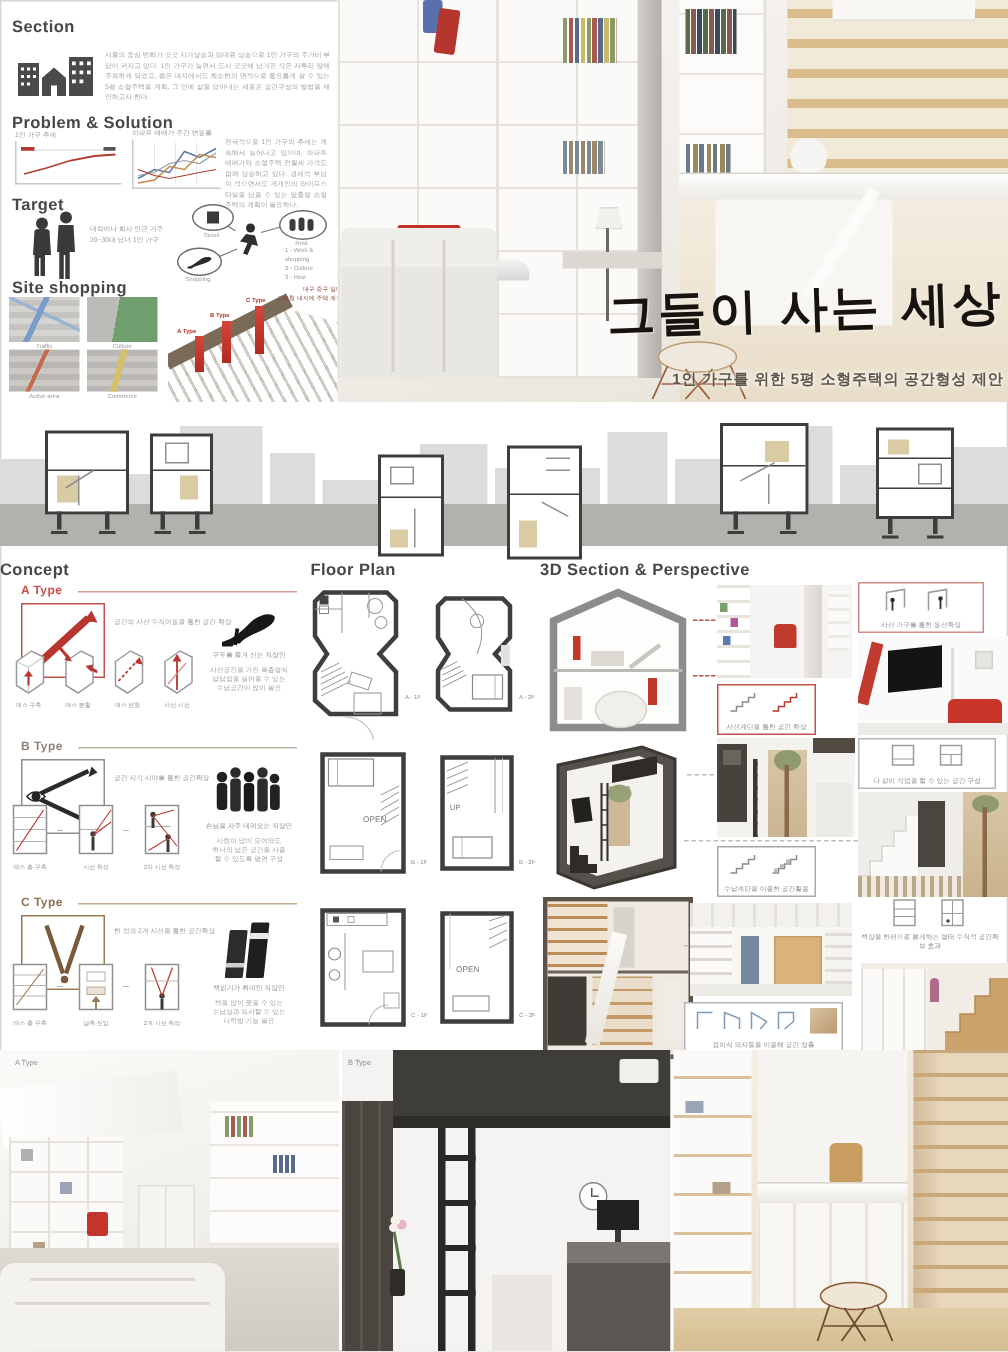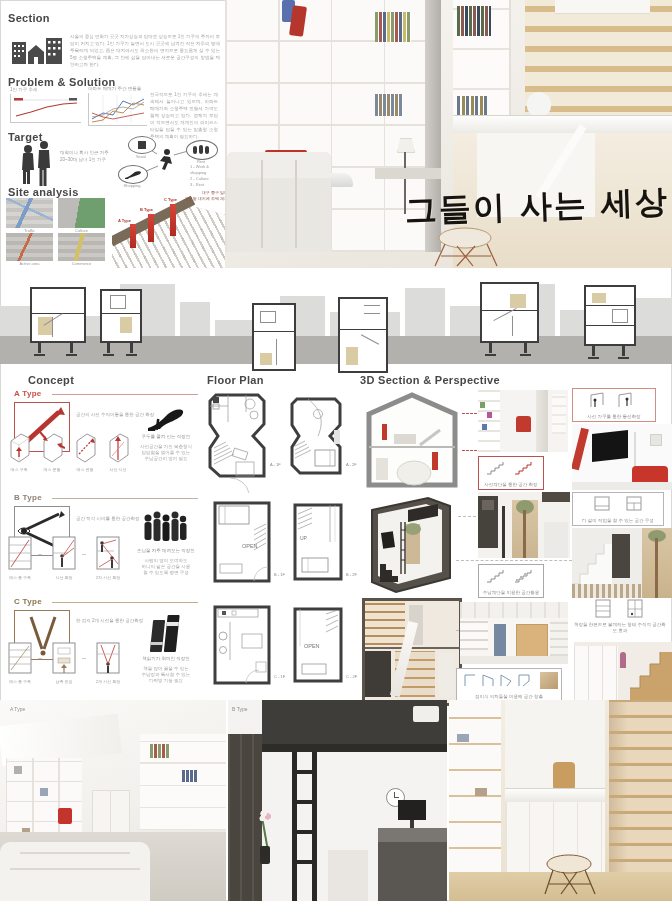--- a/index.html
+++ b/index.html
@@ -133,21 +133,21 @@
       <svg class="abs" style="left:5px;top:4px" width="18" height="10" viewBox="0 0 18 10">
         <path d="M1 8 C5 7 8 4 11 2 C13 1 16 1 17 2 C17 4 14 5 11 6 L5 8 L4 9 L1 9 Z" fill="#2a2a2a"></path>
       </svg>
     </div>
     <div class="abs maplabel" style="left:4px;top:49px;width:32px">Shopping</div>
     <div class="abs t4 pre" style="left:78px;top:30px;width:36px;font-size:4px">1 - Work &amp; shopping
 2 - Culture
 3 - Rest</div>
   </div>
 
-  <div class="abs h1" style="left:8px;top:186px">Site analysis</div>
+  <div class="abs h1" style="left:8px;top:186px">Site shopping</div>
 
   <div class="abs map" style="left:6px;top:198px;width:47px;height:30px;background:
     linear-gradient(115deg,transparent 38%,#7a9cc9 38%,#7a9cc9 45%,transparent 45%),
     linear-gradient(25deg,transparent 55%,#9ab4d6 55%,#9ab4d6 60%,transparent 60%),
     repeating-linear-gradient(0deg,#c6c4c0 0 4px,#d6d4d0 4px 8px)"></div>
   <div class="abs map" style="left:58px;top:198px;width:47px;height:30px;background:
     linear-gradient(100deg,#bdbbb7 0 42%,#6f9e6f 42%),
     repeating-linear-gradient(90deg,rgba(255,255,255,.25) 0 3px,transparent 3px 7px)"></div>
   <div class="abs maplabel" style="left:6px;top:228px;width:47px">Traffic</div>
   <div class="abs maplabel" style="left:58px;top:228px;width:47px">Culture</div>
@@ -214,20 +214,21 @@
     <div class="abs" style="left:150px;top:168px;width:66px;height:11px;background:#dbd8d2"></div>
     <svg class="abs" style="left:202px;top:226px" width="76" height="42" viewBox="0 0 76 42">
       <ellipse cx="38" cy="12" rx="26" ry="10" fill="#efe9dd" stroke="#b99a71" stroke-width="1"></ellipse>
       <line x1="18" y1="18" x2="8" y2="40" stroke="#9a5b3c" stroke-width="1.2"></line>
       <line x1="30" y1="20" x2="46" y2="40" stroke="#9a5b3c" stroke-width="1.2"></line>
       <line x1="48" y1="20" x2="30" y2="40" stroke="#9a5b3c" stroke-width="1.2"></line>
       <line x1="60" y1="18" x2="70" y2="40" stroke="#9a5b3c" stroke-width="1.2"></line>
       <line x1="14" y1="30" x2="64" y2="30" stroke="#9a5b3c" stroke-width="1"></line>
     </svg>
     <div class="abs hero-title" style="left:168px;top:190px;width:276px">그들이 사는 세상</div>
+    <div class="abs hero-sub" style="left:202px;top:246px;width:242px">1인 가구를 위한 5평 소형주택의 공간형성 제안</div>
   </div>
 
   <div class="abs" style="left:0;top:268px;width:672px;height:106px;overflow:visible">
     <div class="skyrect" style="left:0;width:35px;height:40px"></div>
     <div class="skyrect" style="left:40px;width:28px;height:55px"></div>
     <div class="skyrect" style="left:75px;width:40px;height:30px"></div>
     <div class="skyrect" style="left:120px;width:55px;height:62px"></div>
     <div class="skyrect" style="left:180px;width:30px;height:44px"></div>
     <div class="skyrect" style="left:215px;width:60px;height:26px"></div>
     <div class="skyrect" style="left:280px;width:45px;height:50px"></div>
@@ -286,21 +287,21 @@
       <div class="sfloor" style="top:38px"></div>
       <div class="sbeige" style="left:6px;top:6px;width:14px;height:10px"></div>
       <div class="sline" style="left:26px;top:22px;width:14px;height:12px;background:none;border:1px solid #8f8f8f"></div>
       <div class="leg" style="left:6px;bottom:-12px;height:12px"></div>
       <div class="leg" style="left:36px;bottom:-12px;height:12px"></div>
       <div class="foot" style="left:2px;bottom:-15px;width:11px"></div>
       <div class="foot" style="left:32px;bottom:-15px;width:11px"></div>
     </div>
   </div>
 
-  <div class="abs h1" style="left:28px;top:374px">Concept</div>
+  <div class="abs h1" style="left:0;top:374px">Concept</div>
   <div class="abs h1" style="left:207px;top:374px">Floor Plan</div>
   <div class="abs h1" style="left:360px;top:374px">3D Section &amp; Perspective</div>
 
   <div class="abs typelabel" style="left:14px;top:389px;color:#c9504a">A Type</div>
   <div class="abs hline" style="left:52px;top:394px;width:146px;background:#d39b94"></div>
 
   <div class="abs" style="left:14px;top:402px;width:54px;height:48px;border:1px solid #c0504d;background:#fff">
     <svg width="54" height="48" viewBox="0 0 54 48">
       <line x1="10" y1="40" x2="44" y2="9" stroke="#b8342e" stroke-width="5"></line>
       <path d="M46 4 L50 12 L41 11 Z" fill="#b8342e"></path>

